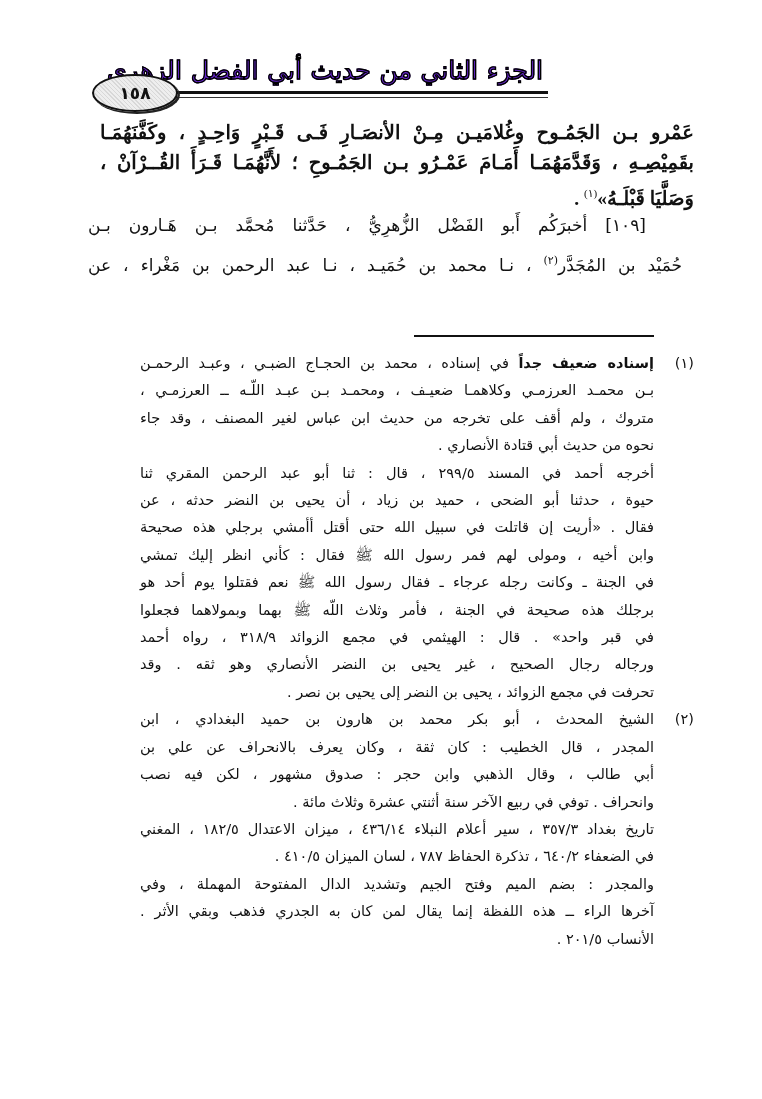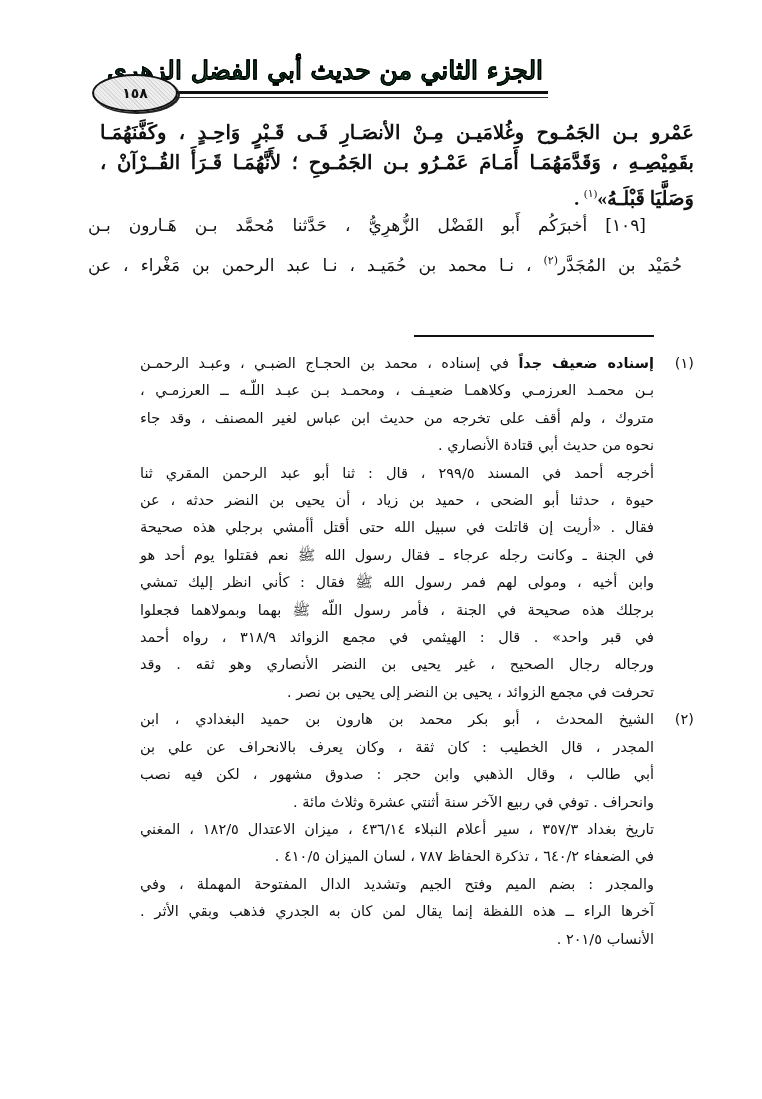--- a/index.html
+++ b/index.html
@@ -5,32 +5,32 @@
     html, body { margin: 0; padding: 0; background: #ffffff; }
     body { width: 762px; height: 1099px; position: relative; overflow: hidden; color: #111; }
     .page { position: absolute; left: 0; top: 0; width: 762px; height: 1099px; direction: rtl; }
 
     
     .header { position: absolute; left: 88px; top: 52px; width: 600px; height: 60px; }
     .running-title {
       position: absolute; right: 145px; top: 4px; width: 400px;
       font-family: "DejaVu Serif", serif; font-size: 25px; font-weight: bold;
       white-space: nowrap; letter-spacing: 1px;
-      color: #14532d; text-shadow: 0 0 0 #000;
+      color: #6d28d9; text-shadow: 0 0 0 #000;
       -webkit-text-stroke: 0.5px #000;
     }
     .header-rule-thick { position: absolute; left: 60px; right: 140px; top: 39px; height: 3px; background: #111; }
     .header-rule-thin { position: absolute; left: 60px; right: 140px; top: 45px; height: 1px; background: #333; }
     .page-oval {
       position: absolute; left: 4px; top: 22px; width: 82px; height: 34px;
       border-radius: 50%; border: 2.5px solid #111;
       background: repeating-linear-gradient(45deg, #d8d8d8 0 1px, #eeeeee 1px 3px);
       box-shadow: 2px 2px 0 #222;
       display: flex; align-items: center; justify-content: center;
-      font-family: "DejaVu Sans", sans-serif; font-size: 14px; font-weight: bold; color: #111;
+      font-family: "DejaVu Sans", sans-serif; font-size: 17px; font-weight: bold; color: #111;
       direction: rtl;
     }
 
     
     .main-text {
       position: absolute; left: 100px; top: 118px; width: 594px;
       font-family: Liberation Serif, serif; font-weight: bold; font-size: 19.5px;
       line-height: 30px; text-align: justify; text-align-last: right;
     }
     .main-line { display: block; white-space: nowrap; text-align: justify; text-align-last: justify; }
@@ -85,23 +85,23 @@
   <div class="footnotes">
     <div class="fn">
       <span class="fn-num">(١)</span>
       <span class="fn-line"><span class="bold">إسناده ضعيف جداً</span><span> في إسناده ، محمد بن الحجـاج الضبـي ، وعبـد الرحمـن</span></span>
       <span class="fn-line">بـن محمـد العرزمـي وكلاهمـا ضعيـف ، ومحمـد بـن عبـد اللّـه ــ العرزمـي ،</span>
       <span class="fn-line">متروك ، ولم أقف على تخرجه من حديث ابن عباس لغير المصنف ، وقد جاء</span>
       <span class="fn-line last">نحوه من حديث أبي قتادة الأنصاري .</span>
       <span class="fn-line">أخرجه أحمد في المسند ٢٩٩/٥ ، قال : ثنا أبو عبد الرحمن المقري ثنا</span>
       <span class="fn-line">حيوة ، حدثنا أبو الضحى ، حميد بن زياد ، أن يحيى بن النضر حدثه ، عن</span>
       <span class="fn-line">فقال . «أريت إن قاتلت في سبيل الله حتى أقتل أأمشي برجلي هذه صحيحة</span>
+      <span class="fn-line">وابن أخيه ، ومولى لهم فمر رسول الله ﷺ فقال : كأني انظر إليك تمشي</span>
       <span class="fn-line">في الجنة ـ وكانت رجله عرجاء ـ فقال رسول الله ﷺ نعم فقتلوا يوم أحد هو</span>
-      <span class="fn-line">وابن أخيه ، ومولى لهم فمر رسول الله ﷺ فقال : كأني انظر إليك تمشي</span>
-      <span class="fn-line">برجلك هذه صحيحة في الجنة ، فأمر رسول اللّه ﷺ بهما وبمولاهما فجعلوا</span>
+      <span class="fn-line">برجلك هذه صحيحة في الجنة ، فأمر وثلاث اللّه ﷺ بهما وبمولاهما فجعلوا</span>
       <span class="fn-line">في قبر واحد» . قال : الهيثمي في مجمع الزوائد ٣١٨/٩ ، رواه أحمد</span>
       <span class="fn-line">ورجاله رجال الصحيح ، غير يحيى بن النضر الأنصاري وهو ثقه . وقد</span>
       <span class="fn-line last">تحرفت في مجمع الزوائد ، يحيى بن النضر إلى يحيى بن نصر .</span>
     </div>
     <div class="fn">
       <span class="fn-num">(٢)</span>
       <span class="fn-line">الشيخ المحدث ، أبو بكر محمد بن هارون بن حميد البغدادي ، ابن</span>
       <span class="fn-line">المجدر ، قال الخطيب : كان ثقة ، وكان يعرف بالانحراف عن علي بن</span>
       <span class="fn-line">أبي طالب ، وقال الذهبي وابن حجر : صدوق مشهور ، لكن فيه نصب</span>
       <span class="fn-line last">وانحراف . توفي في ربيع الآخر سنة أثنتي عشرة وثلاث مائة .</span>

